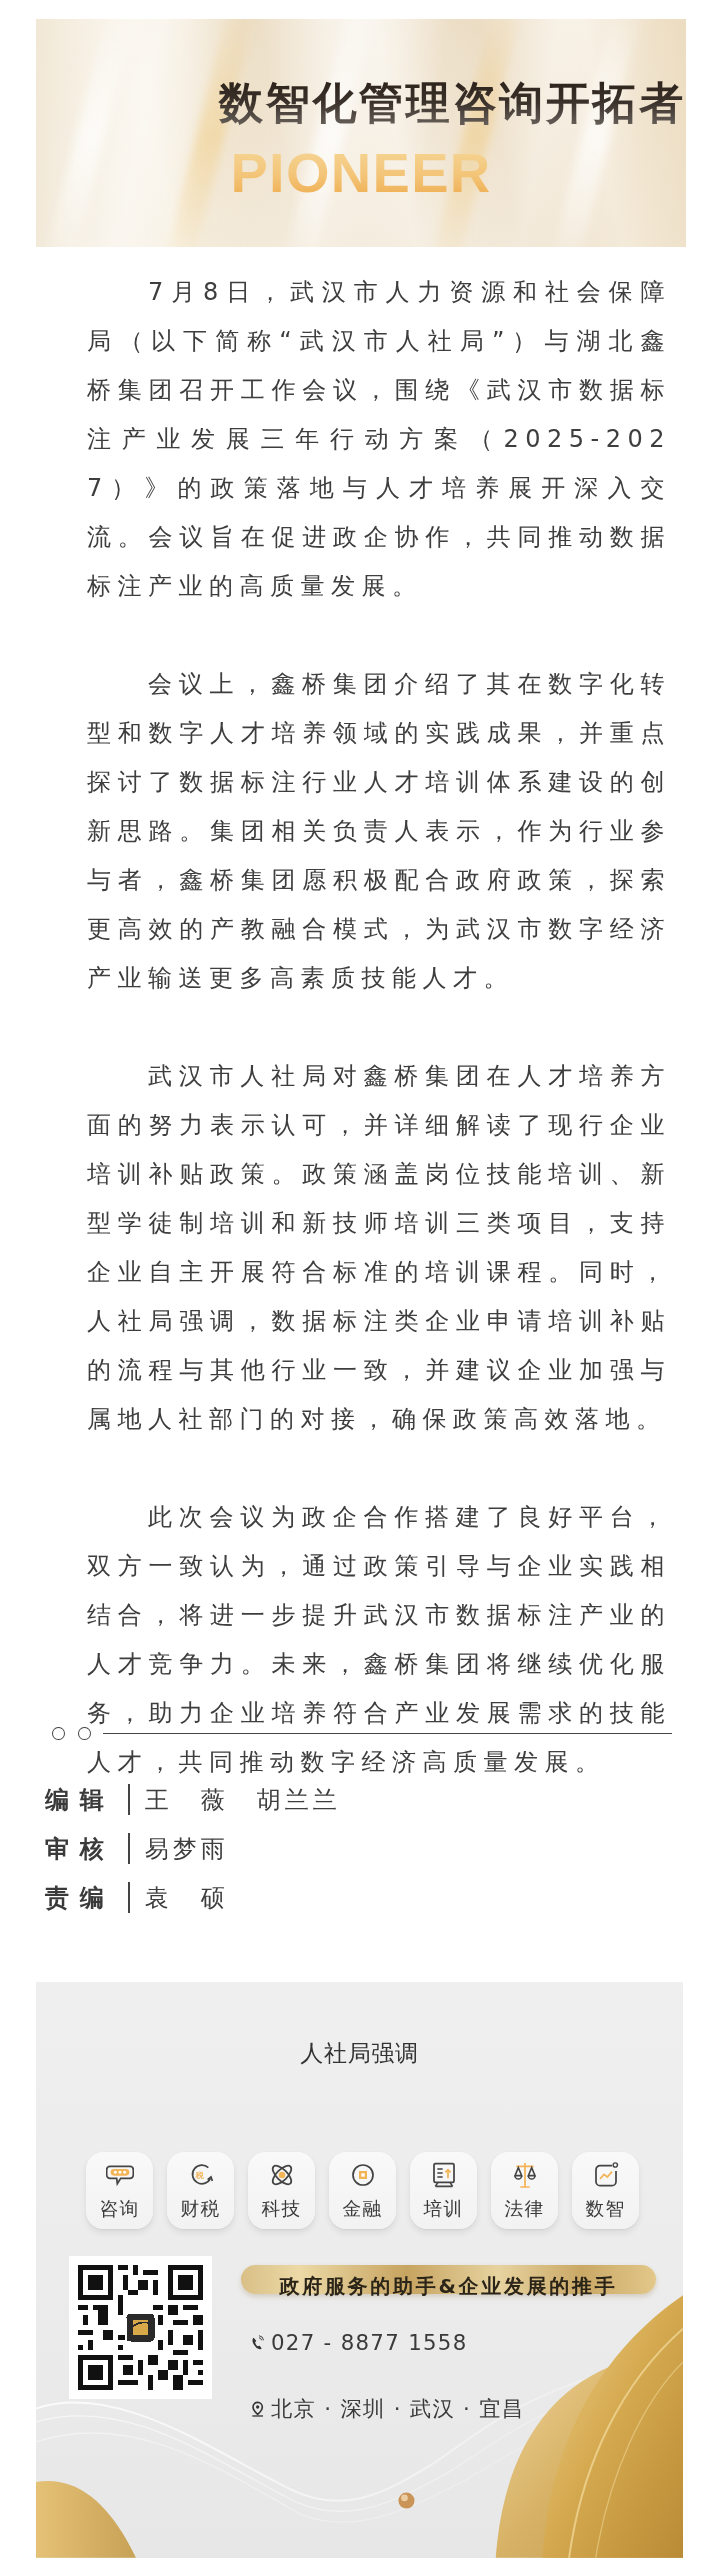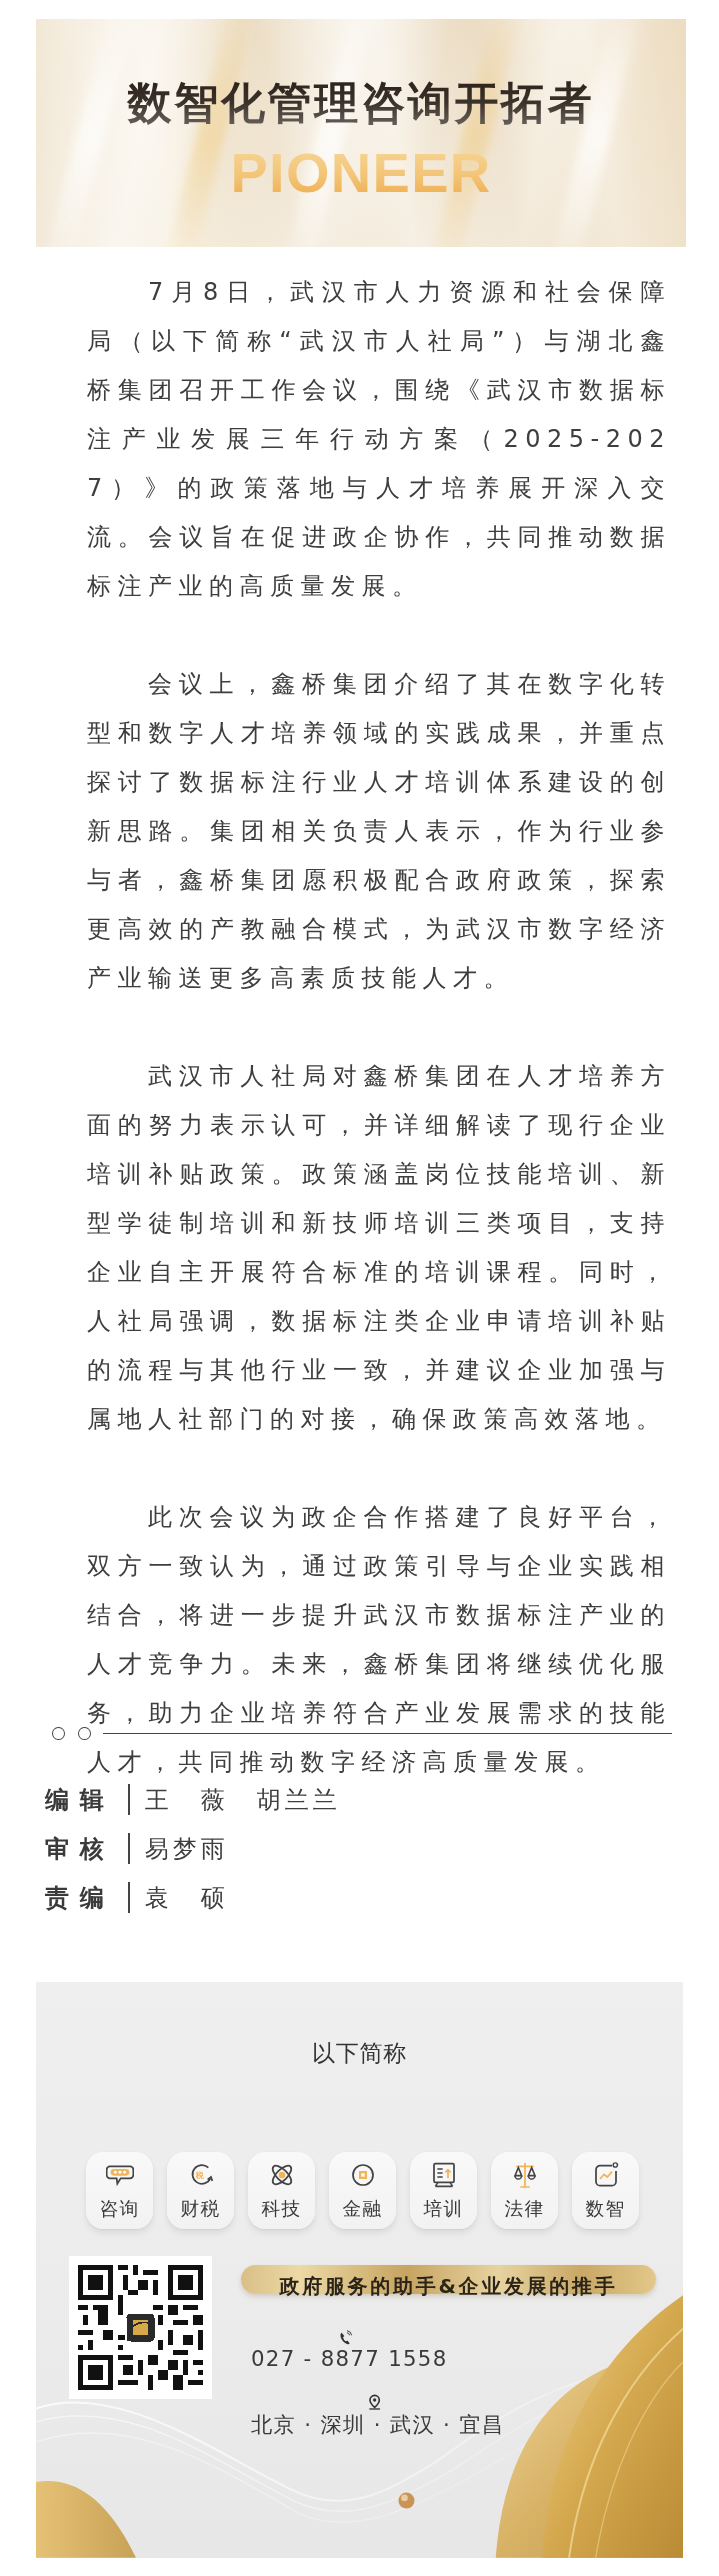--- a/index.html
+++ b/index.html
@@ -20,21 +20,21 @@
   }
   .banner .streak {
     position: absolute; top: -27px; width: 27px; height: 293px;
     background: linear-gradient(180deg, rgba(255,255,255,0), rgba(255,255,255,0.7), rgba(255,255,255,0));
     transform: rotate(14deg); filter: blur(4px);
   }
   .banner .streak.gold {
     background: linear-gradient(180deg, rgba(240,200,120,0), rgba(240,200,120,0.45), rgba(240,200,120,0));
   }
   .banner-title {
-    position: absolute; left: 0; right: 0; top: 57px; text-align: center;
+    position: absolute; left: 0; right: 0; top: 57px; text-align: right;
     font-size: 44px; font-weight: bold; letter-spacing: 2.7px; line-height: 53px;
     background: linear-gradient(180deg, #2a2018 0%, #3b322b 50%, #6d6660 100%);
     -webkit-background-clip: text; background-clip: text; color: transparent;
   }
   .banner-sub {
     position: absolute; left: 0; right: 0; top: 124px; text-align: center;
     font-family: "Liberation Sans", sans-serif;
     font-size: 56px; font-weight: bold; letter-spacing: 1.3px; line-height: 60px;
     background: linear-gradient(180deg, #f6d89a 0%, #f3c477 55%, #eea948 100%);
     -webkit-background-clip: text; background-clip: text; color: transparent;
@@ -100,21 +100,21 @@
 
   .slogan {
     position: absolute; left: 205px; top: 283px; width: 415px; height: 29px;
     border-radius: 21.3px;
     background: linear-gradient(90deg, #d9bf86 0%, #ecd9a6 14%, #c7a461 40%, #e7d3a0 62%, #caa866 82%, #e2c88a 100%);
     box-shadow: 0 2.7px 5.3px rgba(120,90,30,0.2);
     text-align: center; line-height: 43px;
     font-size: 20px; font-weight: bold; color: #2b2418; letter-spacing: 2.7px;
   }
 
-  .contact { position: absolute; left: 215px; display: flex; align-items: center; flex-direction: column; }
+  .contact { position: absolute; left: 215px; display: flex; align-items: center; }
   .contact.phone { top: 348px; }
   .contact.loc { top: 412px; }
   .contact svg { width: 13.3px; height: 16px; margin-right: 6.7px; }
   .contact-text { font-size: 21.3px; color: #3a3a3a; letter-spacing: 1.3px; white-space: pre; }
 
   .deco { position: absolute; left: 0; top: 0; width: 647px; height: 576px; pointer-events: none; }
 </style>
 </head>
 <body>
 
@@ -182,21 +182,21 @@
     <path d="M0 690 C 150 640, 290 740, 400 800 C 480 830, 560 790, 640 750 C 740 690, 800 650, 971 620" fill="none" stroke="url(#wS)" stroke-width="2" opacity="0.5"></path>
     <path d="M0 750 C 60 740, 110 780, 150 864 L 0 864 Z" fill="url(#gB)" opacity="0.9"></path>
     <path d="M690 864 C 700 720, 760 610, 880 570 C 930 552, 960 552, 971 548 L 971 864 Z" fill="url(#gA)" opacity="0.85"></path>
     <path d="M760 864 C 770 700, 840 560, 971 470 L 971 864 Z" fill="url(#gA)"></path>
     <path d="M800 864 C 820 720, 880 600, 971 520" fill="none" stroke="#f3dd9f" stroke-width="3" opacity="0.7"></path>
     <path d="M840 864 C 860 740, 910 630, 971 570" fill="none" stroke="#f3dd9f" stroke-width="2" opacity="0.5"></path>
     <circle cx="556" cy="778" r="12" fill="#c99455"></circle>
     <circle cx="553" cy="774" r="5" fill="#f4dbb8" opacity="0.8"></circle>
   </svg>
 
-  <div class="card-kicker">以下简称</div>
+  <div class="card-kicker">人社局强调</div>
 
   <div class="services">
     <div class="svc">
       <svg viewBox="0 0 42 42">
         <path d="M6 8 h30 a5 5 0 0 1 5 5 v8 a5 5 0 0 1 -5 5 h-14 l-5 8 l-1 -8 h-10 a5 5 0 0 1 -5 -5 v-8 a5 5 0 0 1 5 -5 z" fill="none" stroke="#444" stroke-width="2.6"></path>
         <rect x="7" y="12" width="28" height="10" rx="5" fill="#f3b457"></rect>
         <circle cx="14" cy="17" r="2.2" fill="#fff"></circle>
           <circle cx="21" cy="17" r="2.2" fill="#fff"></circle>
           <circle cx="28" cy="17" r="2.2" fill="#fff"></circle>
       </svg>

